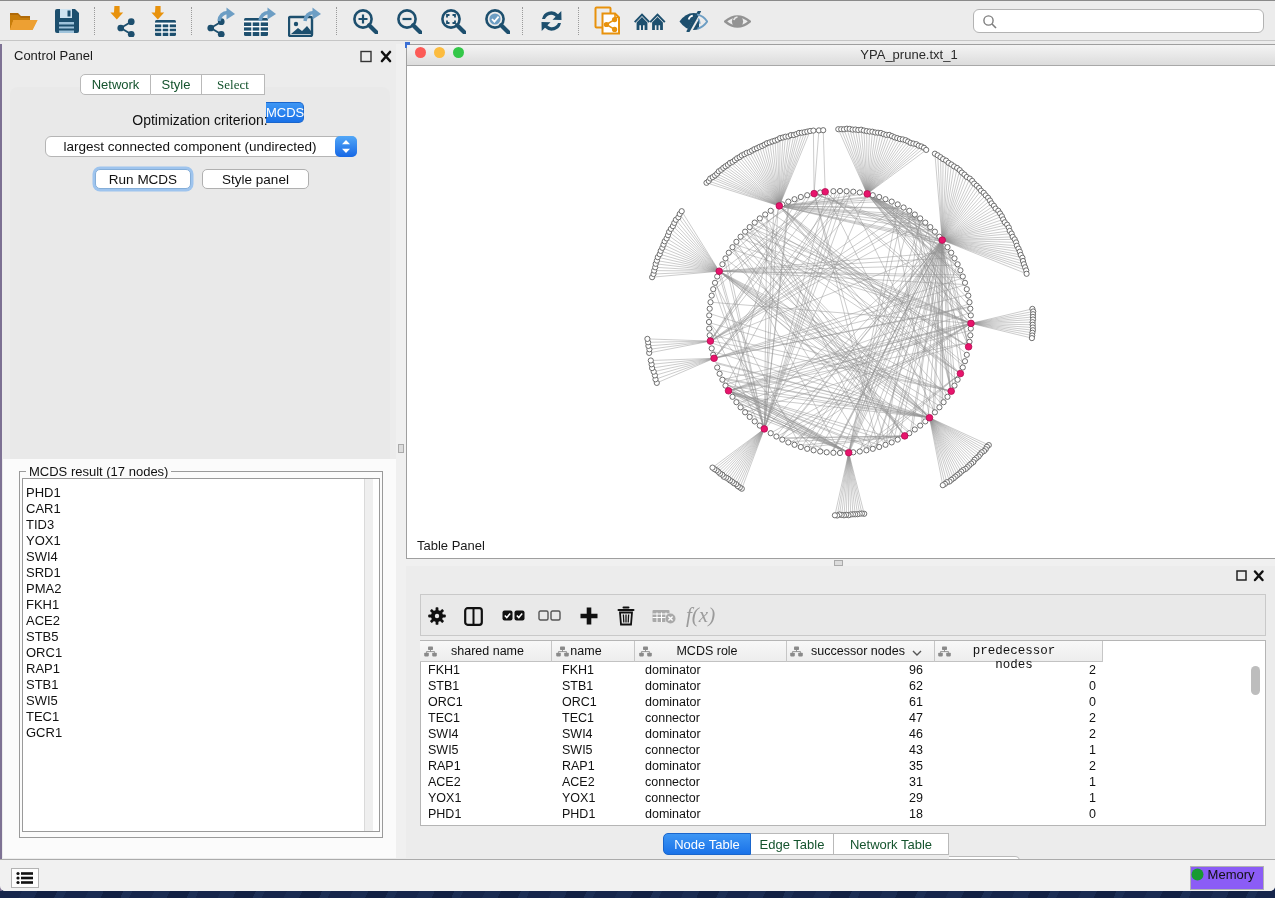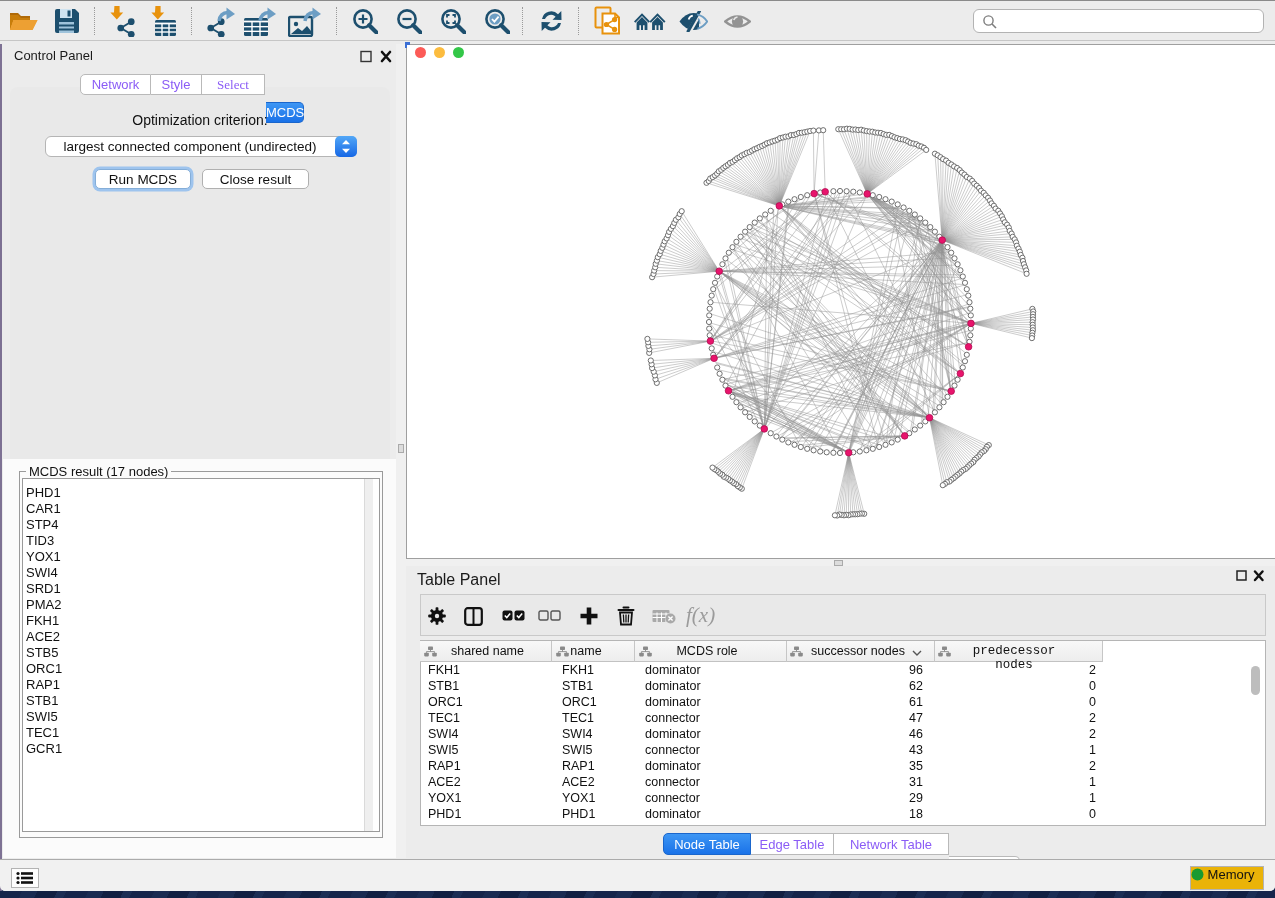--- a/index.html
+++ b/index.html
@@ -10,21 +10,21 @@
 #toolbar { position:absolute; left:0; top:1px; width:1275px; height:40px; background:#ececec; border-bottom:1px solid #c6c6c6; }
 .tbi { position:absolute; }
 .tsep { position:absolute; top:6px; width:1px; height:28px; background:none; border-left:1px dotted #9a9a9a; }
 #search { position:absolute; left:973px; top:8px; width:291px; height:24px; background:#fff; border:1px solid #b3b3b3; border-radius:6px; }
 #search svg { position:absolute; left:8px; top:4px; }
 
 #ledge { position:absolute; left:0; top:44px; width:2px; height:847px; background:#7e7294; }
 
 #cp-title { position:absolute; left:14px; top:48px; font-size:13px; color:#1a1a1a; }
 #cp-tabs { position:absolute; left:80px; top:74px; height:21px; }
-.tab { position:absolute; top:0; height:21px; background:#fff; border:1px solid #b9b9b9; color:#8b5cf6;
+.tab { position:absolute; top:0; height:21px; background:#fff; border:1px solid #b9b9b9; color:#14532d;
        font-size:13px; text-align:center; line-height:20px; }
 .tab.sel { background:linear-gradient(#3d96f4,#1a72e8); color:#fff; border-color:#1a66cc; }
 #cp-body { position:absolute; left:10px; top:87px; width:380px; height:372px; background:#e9e9e9; border-radius:8px 8px 0 0; }
 #cp-lower { position:absolute; left:3px; top:459px; width:393px; height:399px; background:#fbfbfb; }
 #opt-label { position:absolute; left:0; top:112px; width:400px; text-align:center; font-size:14px; color:#111; }
 #combo { position:absolute; left:45px; top:136px; width:312px; height:21px; background:#fff; border:1px solid #b5b5b5; border-radius:6px;
          font-size:13.5px; text-align:center; line-height:19px; color:#111; padding-right:22px; }
 #combo-btn { position:absolute; right:-1px; top:-1px; width:22px; height:21px; border-radius:5px; background:linear-gradient(#52a7f7,#1667e5); }
 .btn { position:absolute; background:#fff; border:1px solid #b0b0b0; border-radius:5px; font-size:13.5px; color:#111;
        text-align:center; }
@@ -38,38 +38,38 @@
 #vsplit { position:absolute; left:396px; top:44px; width:10px; height:814px; background:#f0f0f0; }
 #vgrip { position:absolute; left:398px; top:444px; width:6px; height:9px; background:#dcdcdc; border:1px solid #aaa; }
 #hsplit { position:absolute; left:406px; top:559px; width:869px; height:7px; background:#f0f0f0; }
 #hgrip { position:absolute; left:834px; top:560px; width:9px; height:6px; background:#dcdcdc; border:1px solid #aaa; }
 
 #netview { position:absolute; left:406px; top:44px; width:869px; height:515px; background:#fff; border:1px solid #9f9f9f; border-right:none; }
 #net-title { position:absolute; left:0; top:0; width:100%; height:21px; background:linear-gradient(#f4f4f4,#dcdcdc); border-bottom:1px solid #a8a8a8;
   font-size:13px; color:#2a2a2a; text-align:center; line-height:20px; padding-left:136px; }
 .tl { position:absolute; top:47px; width:11px; height:11px; border-radius:50%; }
 
-#tp-title { position:absolute; left:417px; top:571px; font-size:16px; color:#1a1a1a; }
+#tp-title { position:absolute; left:417px; top:538px; font-size:13px; color:#1a1a1a; }
 #tp-toolbar { position:absolute; left:420px; top:594px; width:846px; height:42px; background:#e9e9e9; border:1px solid #c9c9c9; }
 #tbl { position:absolute; left:420px; top:640px; width:846px; height:186px; background:#fff; border:1px solid #b5b5b5; }
 #tbl-hdr { position:absolute; left:420px; top:641px; width:682px; height:21px; background:linear-gradient(#f8f8f8,#ededed); border-bottom:1px solid #c2c2c2; }
 .hsep { position:absolute; top:641px; width:1px; height:21px; background:#c6c6c6; }
 .hlbl { position:absolute; top:644px; font-size:12.5px; color:#111; text-align:center; }
 .trow { position:absolute; left:421px; width:830px; height:16px; font-size:12.5px; color:#111; line-height:16px; }
 .trow .c1 { position:absolute; left:7px; }
 .trow .c2 { position:absolute; left:141px; }
 .trow .c3 { position:absolute; left:224px; }
 .trow .c4 { position:absolute; left:380px; width:122px; text-align:right; }
 .trow .c5 { position:absolute; left:528px; width:147px; text-align:right; }
 #tbl-scroll { position:absolute; left:1251px; top:666px; width:9px; height:29px; background:#bdbdbd; border-radius:5px; }
 #tp-tabs { position:absolute; left:663px; top:833px; height:22px; }
 
 #status { position:absolute; left:0; top:859px; width:1275px; height:32px; background:#f1f1f1; border-top:1px solid #ababab; border-radius:0 0 5px 5px; }
 #stat-btn { position:absolute; left:11px; top:8px; width:28px; height:20px; background:#fdfdfd; border:1px solid #b3b3b3; }
-#mem-btn { position:absolute; right:11px; top:6px; width:74px; height:24px; background:#eab308; border:1px solid #b3b3b3; font-size:13px; color:#111; }
+#mem-btn { position:absolute; right:11px; top:6px; width:74px; height:24px; background:#8b5cf6; border:1px solid #b3b3b3; font-size:13px; color:#111; }
 #wallpaper { position:absolute; left:0; top:891px; width:1275px; height:7px;
   background:repeating-linear-gradient(115deg,#16254b 0 20px,#1a2b52 20px 34px,#122043 34px 52px,#1c2e55 52px 60px); }
 </style></head>
 <body>
 <div id="win"></div>
 <div id="wallpaper"></div>
 <div id="topline"></div>
 <div id="toolbar">
 <svg class="tbi" style="left:8px;top:8px" width="30" height="25" viewBox="0 0 30 25">
 <path d="M2 4 h8 l3 3 h9 v4 h-20 z" fill="#b06a08"></path>
@@ -241,27 +241,26 @@
  <div class="tab" style="left:122px; width:63px; border-left:none;font-family:Liberation Serif, serif;">Select</div>
  <div class="tab sel" style="left:186px; width:38px; border-left:none; border-radius:0 5px 5px 0;margin-top:28px;">MCDS</div>
 </div>
 <div id="opt-label">Optimization criterion:</div>
 <div id="combo">largest connected component (undirected)
  <div id="combo-btn"><svg width="22" height="21" viewBox="0 0 22 21">
         <path d="M7 8.2 L11 4 L15 8.2 z M7 12.8 L11 17 L15 12.8 z" fill="#fff"></path>
       </svg></div>
 </div>
 <div class="btn" style="left:95px; top:169px; width:96px; height:20px; line-height:19px; box-shadow:0 0 0 2.5px #9ec4ee; border-color:#85aed8;">Run MCDS</div>
-<div class="btn" style="left:202px; top:169px; width:107px; height:20px; line-height:19px;">Close result</div>
+<div class="btn" style="left:202px; top:169px; width:107px; height:20px; line-height:19px;">Style panel</div>
 <div id="fieldset">
  <div id="fs-label">MCDS result (17 nodes)</div>
  <div id="mcds-list">
 <div>PHD1</div>
 <div>CAR1</div>
-<div>STP4</div>
 <div>TID3</div>
 <div>YOX1</div>
 <div>SWI4</div>
 <div>SRD1</div>
 <div>PMA2</div>
 <div>FKH1</div>
 <div>ACE2</div>
 <div>STB5</div>
 <div>ORC1</div>
 <div>RAP1</div>
@@ -270,20 +269,21 @@
 <div>TEC1</div>
 <div>GCR1</div>
  </div>
  <div id="mcds-scroll"></div>
 </div>
 
 <div id="vsplit"></div>
 <div id="vgrip"></div>
 
 <div id="netview">
+ <div id="net-title">YPA_prune.txt_1</div>
  <svg class="abs" style="left:0;top:22px" width="867" height="492" viewBox="0 0 867 492">
 <g stroke="#909090" stroke-width="0.55" stroke-opacity="0.85">
 <line x1="312.2" y1="204.2" x2="245.1" y2="210.2"></line>
 <line x1="312.2" y1="204.2" x2="246.5" y2="207.0"></line>
 <line x1="312.2" y1="204.2" x2="247.2" y2="203.6"></line>
 <line x1="312.2" y1="204.2" x2="248.2" y2="200.3"></line>
 <line x1="312.2" y1="204.2" x2="248.7" y2="196.8"></line>
 <line x1="312.2" y1="204.2" x2="249.9" y2="193.6"></line>
 <line x1="312.2" y1="204.2" x2="250.8" y2="190.2"></line>
 <line x1="312.2" y1="204.2" x2="252.7" y2="187.2"></line>

